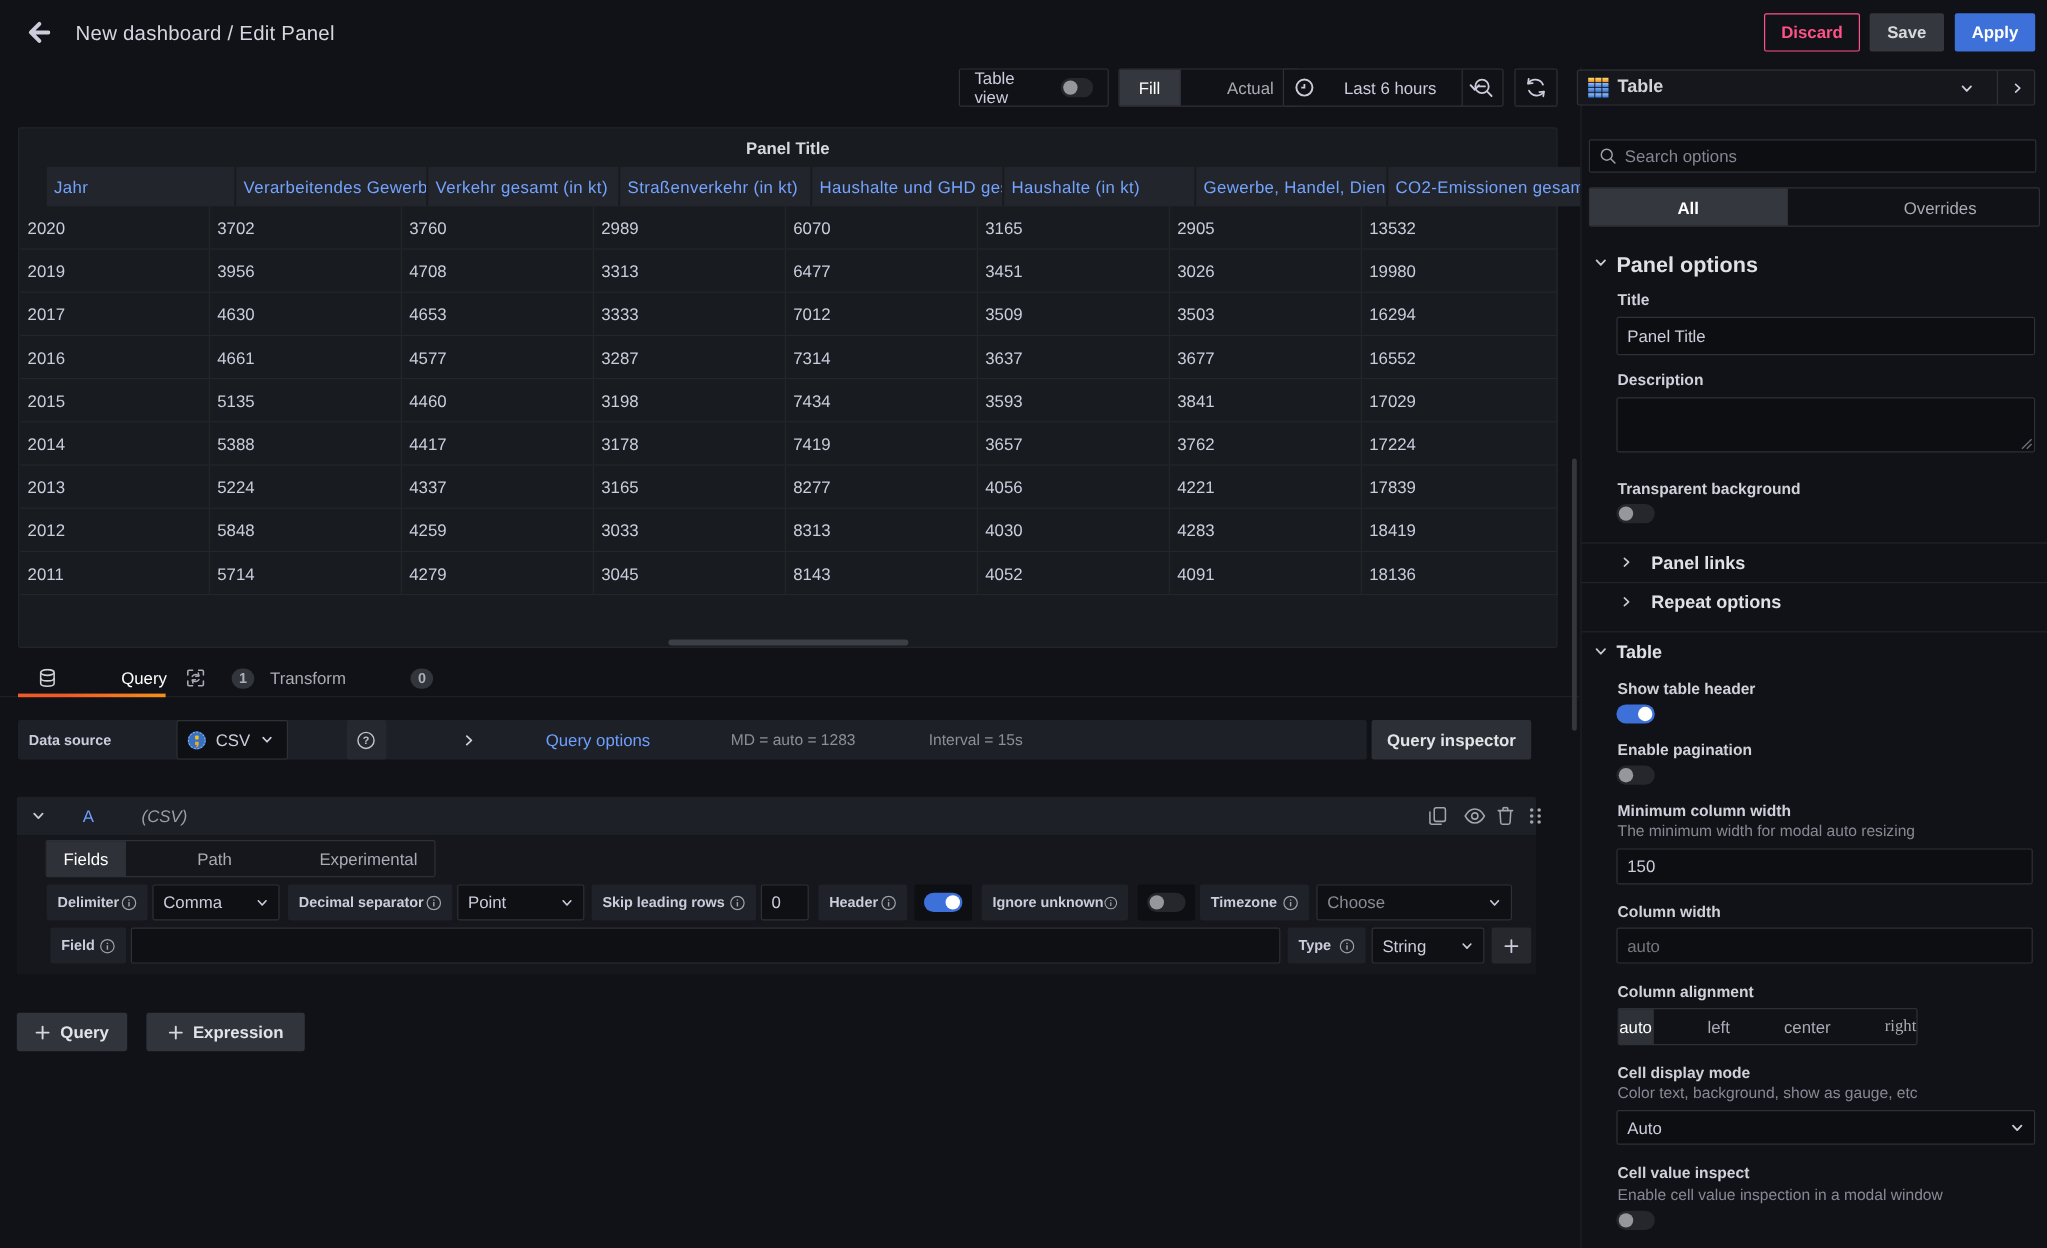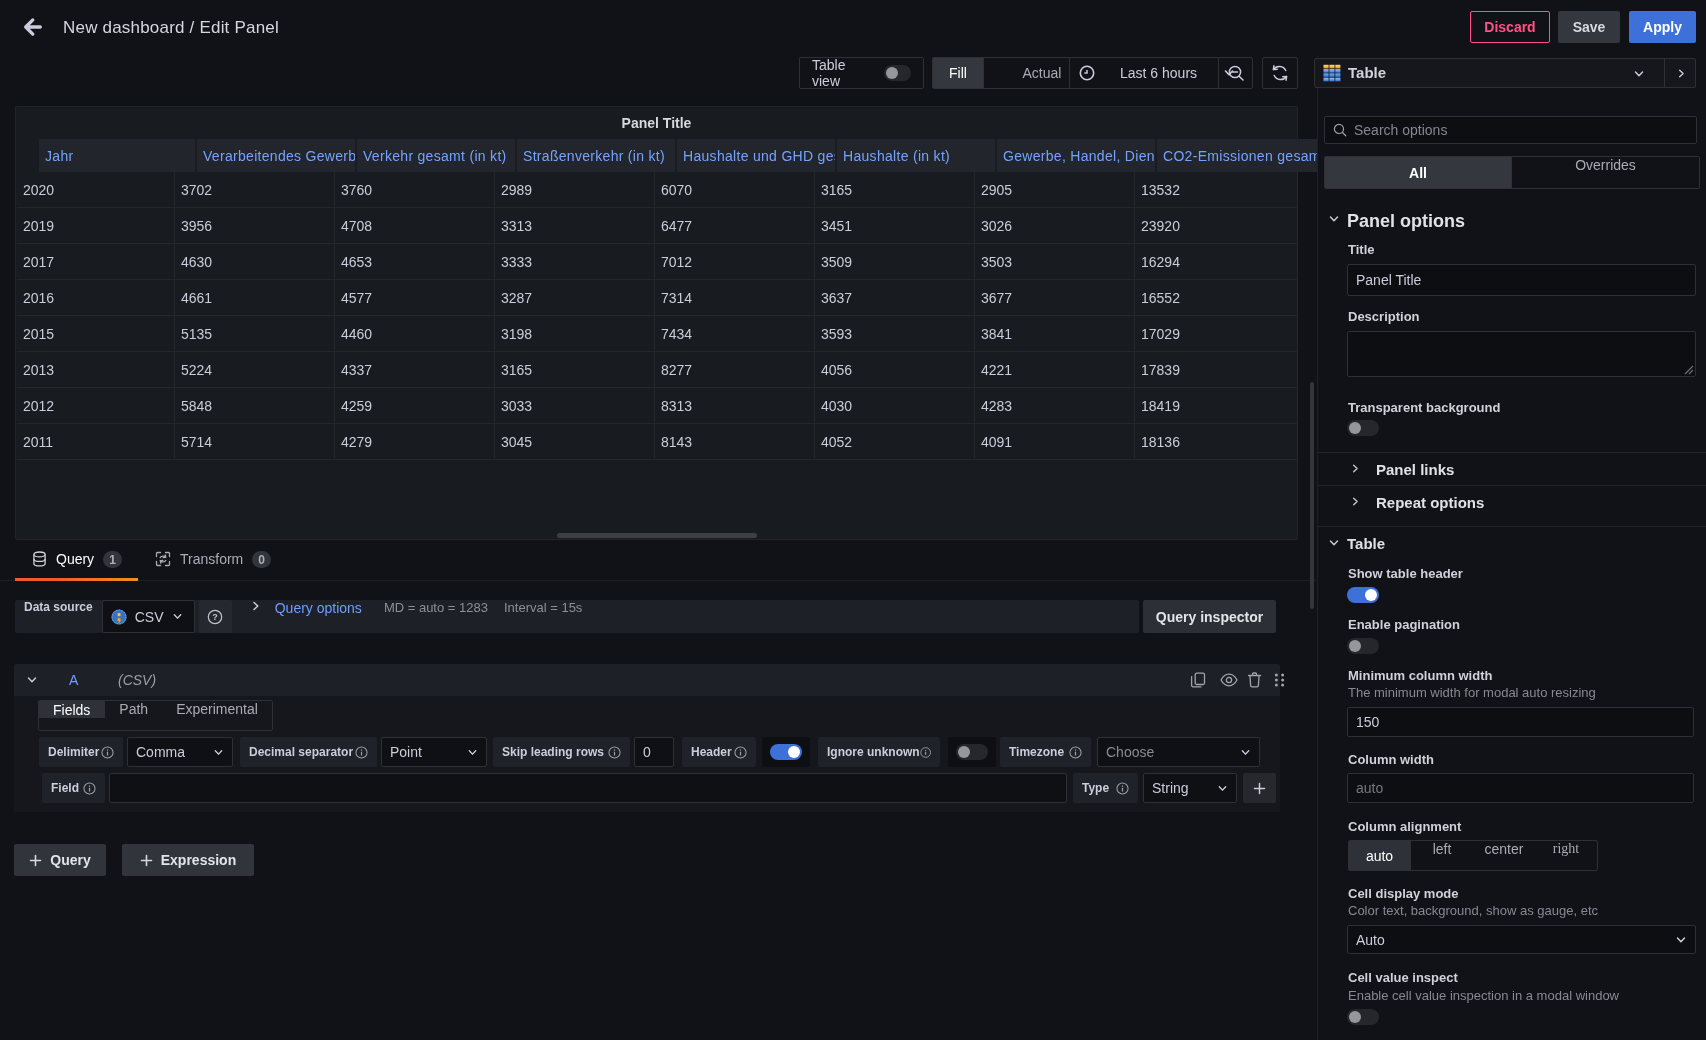--- a/index.html
+++ b/index.html
@@ -1,19 +1,19 @@
 <!DOCTYPE html>
 <html><head>
 <meta charset="utf-8">
 <style>
 * { margin:0; padding:0; box-sizing:border-box; }
 html,body { width:1706px; height:1040px; background:#111217; overflow:hidden;
   font-family:"Liberation Sans", sans-serif; color:#ccccdc; }
 .abs { position:absolute; }
-.row { display:flex; align-items:flex-start; }
+.row { display:flex; align-items:center;gap:45px; }
 svg { display:block; }
 
 
 #topbar { position:absolute; left:0; top:0; width:1706px; height:56px; background:#111217; z-index:5; }
 #pgtitle { position:absolute; left:63px; top:18px; font-size:17px; color:#d5d6e0; letter-spacing:0.2px; }
 .btn { position:absolute; top:11px; height:32px; border-radius:2px; font-size:14px; font-weight:600;
   display:flex; align-items:center; justify-content:center; }
 
 
 .tbx { position:absolute; top:57px; height:32px; border:1px solid #2e3036; border-radius:2px;
@@ -138,21 +138,21 @@
   <div class="c" style="flex:1;">13532</div>
 </div>
 <div class="trow" style="width:1281px;">
   <div class="c">2019</div>
   <div class="c">3956</div>
   <div class="c">4708</div>
   <div class="c">3313</div>
   <div class="c">6477</div>
   <div class="c">3451</div>
   <div class="c">3026</div>
-  <div class="c" style="flex:1;">23920</div>
+  <div class="c" style="flex:1;">19980</div>
 </div>
 <div class="trow" style="width:1281px;">
   <div class="c">2017</div>
   <div class="c">4630</div>
   <div class="c">4653</div>
   <div class="c">3333</div>
   <div class="c">7012</div>
   <div class="c">3509</div>
   <div class="c">3503</div>
   <div class="c" style="flex:1;">16294</div>
@@ -169,20 +169,30 @@
 </div>
 <div class="trow" style="width:1281px;">
   <div class="c">2015</div>
   <div class="c">5135</div>
   <div class="c">4460</div>
   <div class="c">3198</div>
   <div class="c">7434</div>
   <div class="c">3593</div>
   <div class="c">3841</div>
   <div class="c" style="flex:1;">17029</div>
+</div>
+<div class="trow" style="width:1281px;">
+  <div class="c">2014</div>
+  <div class="c">5388</div>
+  <div class="c">4417</div>
+  <div class="c">3178</div>
+  <div class="c">7419</div>
+  <div class="c">3657</div>
+  <div class="c">3762</div>
+  <div class="c" style="flex:1;">17224</div>
 </div>
 <div class="trow" style="width:1281px;">
   <div class="c">2013</div>
   <div class="c">5224</div>
   <div class="c">4337</div>
   <div class="c">3165</div>
   <div class="c">8277</div>
   <div class="c">4056</div>
   <div class="c">4221</div>
   <div class="c" style="flex:1;">17839</div>
@@ -293,21 +303,21 @@
       <circle cx="3.4" cy="7" r="1.5"></circle>
         <circle cx="9.6" cy="7" r="1.5"></circle>
       <circle cx="3.4" cy="12" r="1.5"></circle>
         <circle cx="9.6" cy="12" r="1.5"></circle>
     </g>
   </svg>
 </div>
 <div class="abs" style="left:14px;top:696px;width:1266px;height:116px;background:#15171c;">
 
   <div class="abs row" style="left:24px;top:4px;height:31px;border:1px solid #2e3036;border-radius:2px;padding:0;">
-    <div style="height:17px;background:#2e3138;display:flex;align-items:center;padding:0 14px;font-size:14px;font-weight:500;color:#fff;border-right:1px solid #2e3036;">Fields</div>
+    <div style="height:29px;background:#2e3138;display:flex;align-items:center;padding:0 14px;font-size:14px;font-weight:500;color:#fff;border-right:1px solid #2e3036;">Fields</div>
     <div style="padding:0 14px;font-size:14px;color:#aaabb5;">Path</div>
     <div style="padding:0 14px;font-size:14px;color:#aaabb5;">Experimental</div>
   </div>
 
   <div class="ilabel abs" style="left:25px;top:41px;width:84px;justify-content:space-between;">Delimiter <svg width="13" height="13" viewBox="0 0 14 14">
         <circle cx="7" cy="7" r="6" stroke="#9fa0aa" stroke-width="1.1" fill="none"></circle>
         <path d="M7 6.2 V10.2 M7 3.8 V5" stroke="#9fa0aa" stroke-width="1.3"></path>
       </svg></div>
   <div class="sel abs" style="left:113px;top:41px;width:106px;">
       <span>Comma</span>

